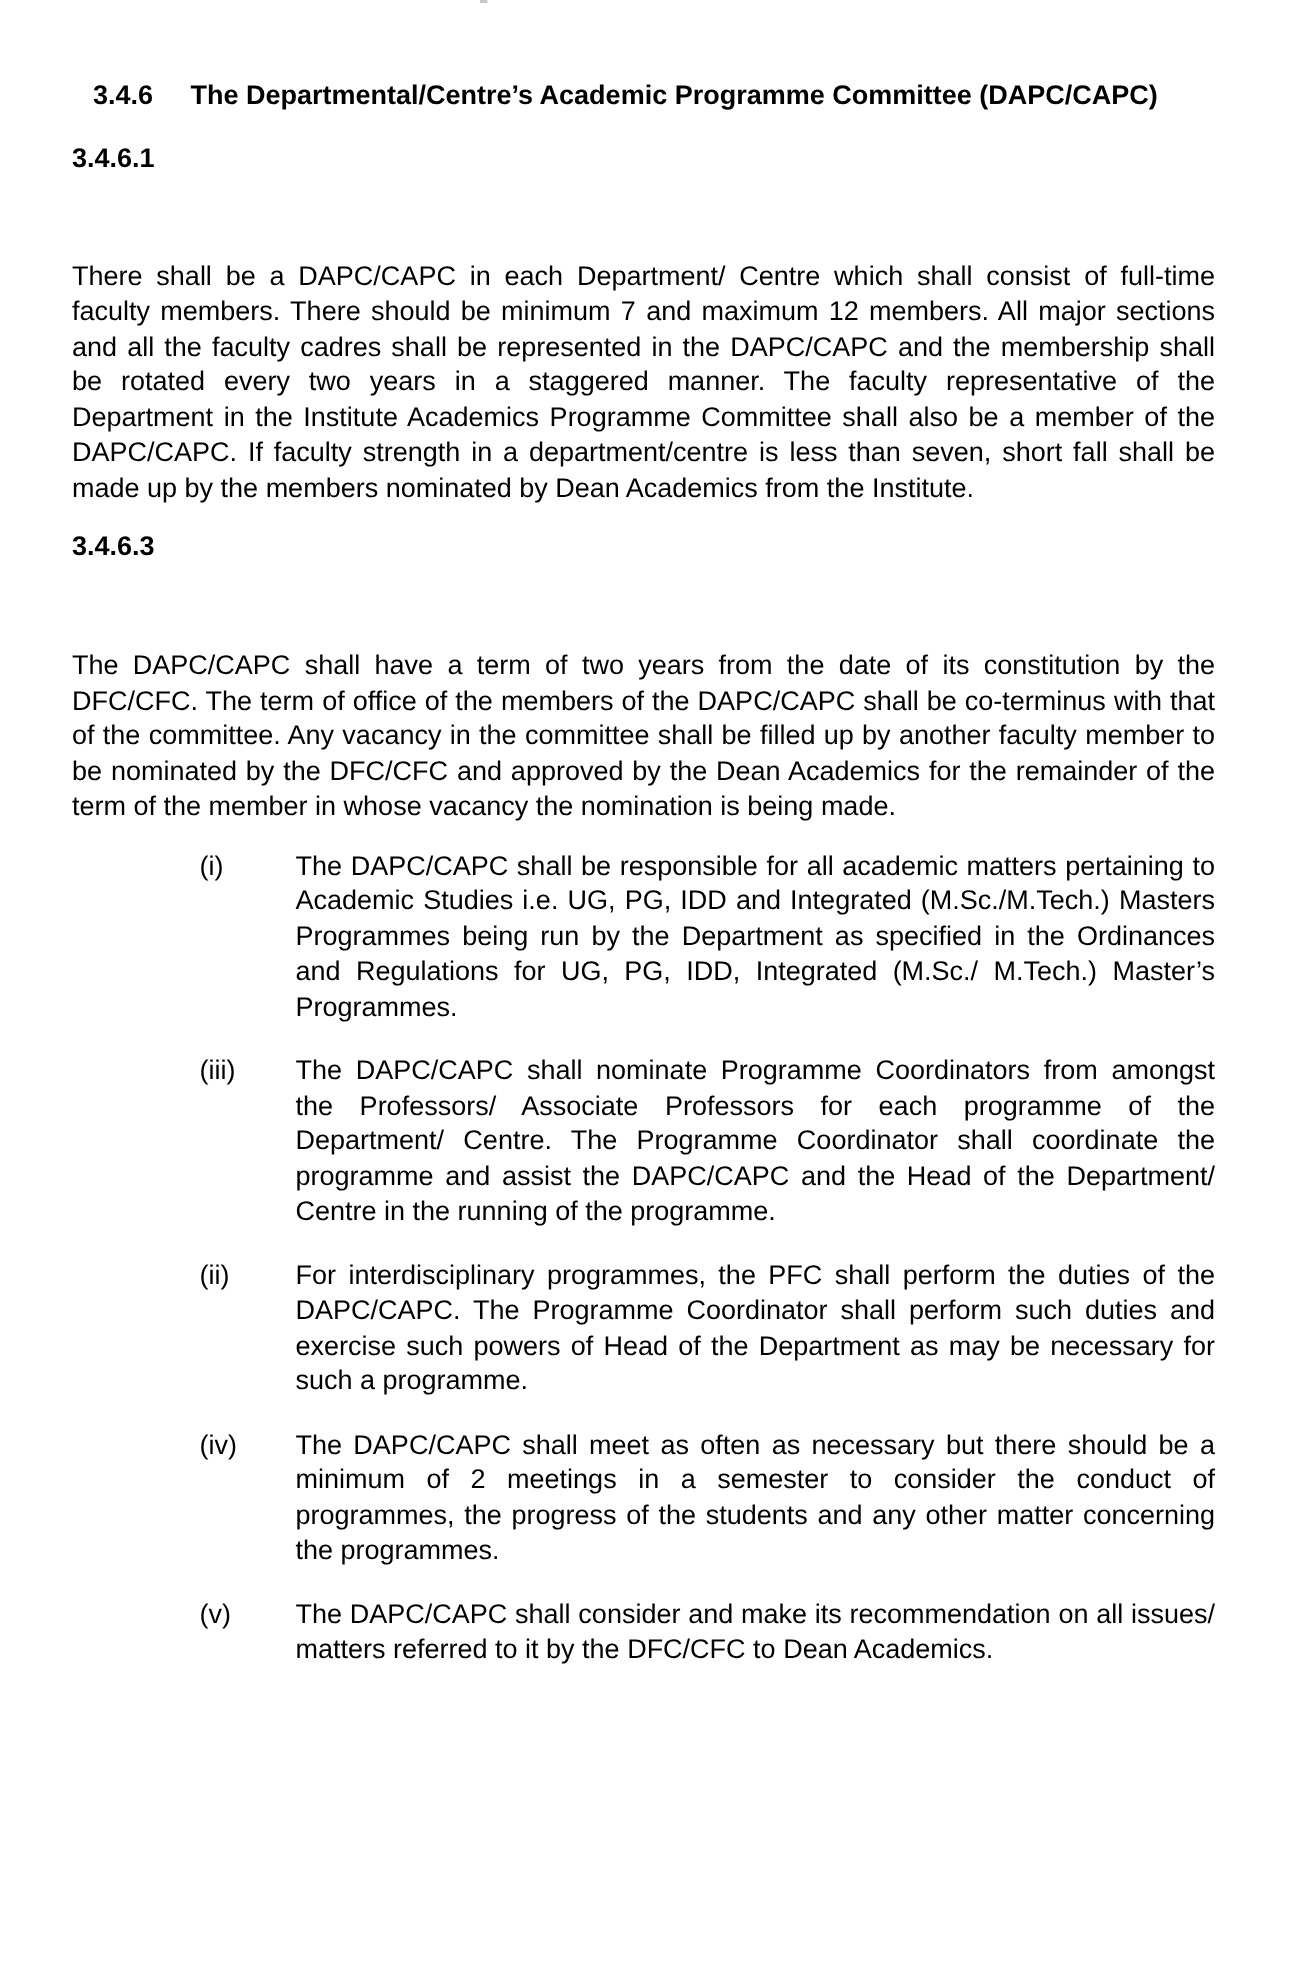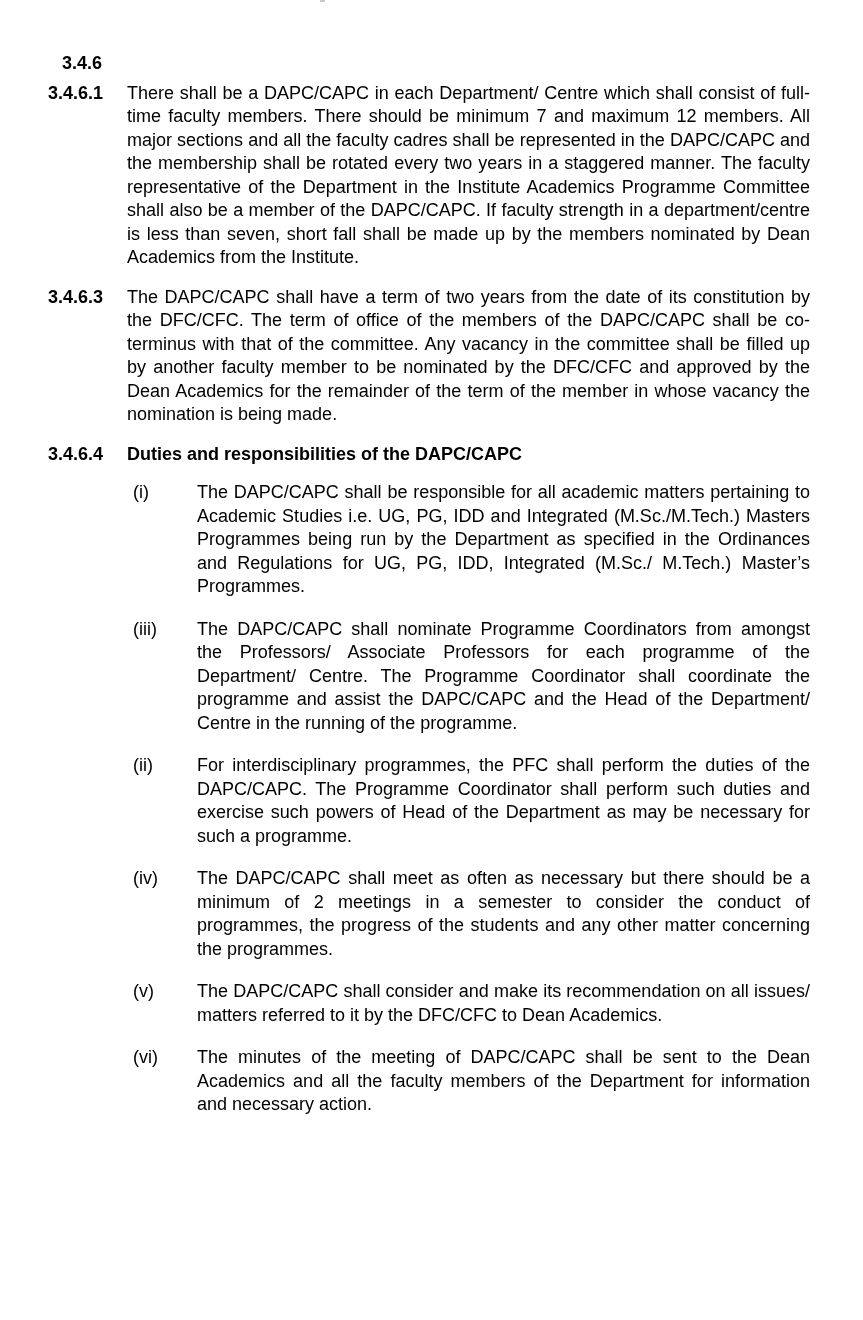--- a/index.html
+++ b/index.html
@@ -47,22 +47,22 @@
   .txt {
     flex: 1 1 auto;
     margin: 0;
     text-align: justify;
   }
   .txt.bold {
     font-weight: bold;
   }
   h2, h3, p { margin: 0; font-size: 18px; line-height: 23.5px; }
 
-  .sec-heading   { margin-bottom: 6px; }
-  .sec-para      { margin-bottom: 16px; }
+  .sec-heading   { margin-bottom: 18px; }
+  .sec-para      { margin-bottom: 16px; flex-direction: column; }
   .duties-head   { margin-bottom: 15px; }
 
   .item-row {
     display: flex;
     align-items: flex-start;
     margin-left: 85px;  
     margin-bottom: 19px;
   }
   .item-label {
     flex: 0 0 64px;     
@@ -75,37 +75,34 @@
 </style>
 </head>
 <body>
 
 <div class="page">
 
   <div class="speck"></div>
 
   <section class="row sec-heading">
     <div class="num main">3.4.6</div>
+    <h2 class="txt bold">The Departmental/Centre’s Academic Programme Committee (DAPC/CAPC)</h2>
   </section>
 
   <section class="row sec-para">
     <div class="num">3.4.6.1</div>
     <p class="txt">There shall be a DAPC/CAPC in each Department/ Centre which shall consist of full-time faculty members. There should be minimum 7 and maximum 12 members. All major sections and all the faculty cadres shall be represented in the DAPC/CAPC and the membership shall be rotated every two years in a staggered manner.  The faculty representative of the Department in the Institute Academics Programme Committee shall also be a member of the DAPC/CAPC. If faculty strength in a department/centre is less than seven, short fall shall be made up by the members nominated by Dean Academics from the Institute.</p>
   </section>
 
 
   <section class="row sec-para">
     <div class="num">3.4.6.3</div>
     <p class="txt">The DAPC/CAPC shall have a term of two years from the date of its constitution by the DFC/CFC. The term of office of the members of the DAPC/CAPC shall be co-terminus with that of the committee. Any vacancy in the committee shall be filled up by another faculty member to be nominated by the DFC/CFC and approved by the Dean Academics for the remainder of the term of the member in whose vacancy the nomination is being made.</p>
   </section>
 
-  <section class="row duties-head">
-    <div class="num">3.4.6.4</div>
-    <h3 class="txt bold">Duties and responsibilities of the DAPC/CAPC</h3>
-  </section>
 
   <div class="item-row">
     <div class="item-label">(i)</div>
     <p class="item-text">The DAPC/CAPC shall be responsible for all academic matters pertaining to Academic Studies i.e. UG, PG, IDD and Integrated (M.Sc./M.Tech.) Masters Programmes being run by the Department as specified in the Ordinances and Regulations for UG, PG, IDD, Integrated  (M.Sc./ M.Tech.) Master’s Programmes.</p>
   </div>
 
   <div class="item-row">
     <div class="item-label">(iii)</div>
     <p class="item-text">The DAPC/CAPC shall nominate Programme Coordinators from amongst the Professors/ Associate Professors for each programme of the Department/ Centre. The Programme Coordinator shall coordinate the programme and assist the DAPC/CAPC and the Head of the Department/ Centre in the running of the programme.</p>
   </div>
@@ -118,18 +115,14 @@
   <div class="item-row">
     <div class="item-label">(iv)</div>
     <p class="item-text">The DAPC/CAPC shall meet as often as necessary but there should be a minimum of 2 meetings in a semester to consider the conduct of programmes, the progress of the students and any other matter concerning the programmes.</p>
   </div>
 
   <div class="item-row">
     <div class="item-label">(v)</div>
     <p class="item-text">The DAPC/CAPC shall consider and make its recommendation on all issues/ matters referred to it by the DFC/CFC to Dean Academics.</p>
   </div>
 
-  <div class="item-row">
-    <div class="item-label">(vi)</div>
-    <p class="item-text">The minutes of the meeting of DAPC/CAPC shall be sent to the Dean Academics and all the faculty members of the Department for information and necessary action.</p>
-  </div>
 
 </div>
 
 </body></html>

